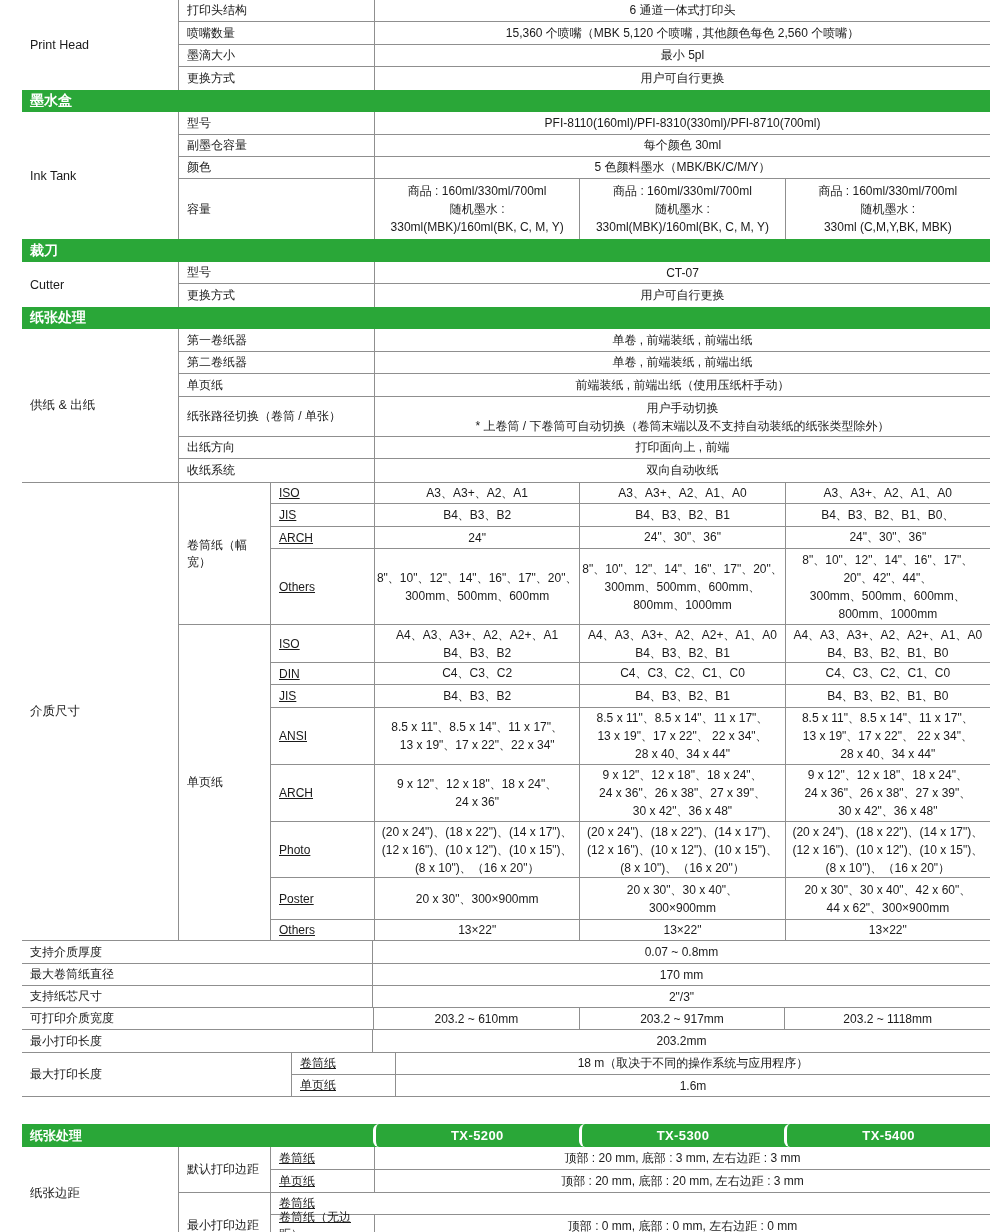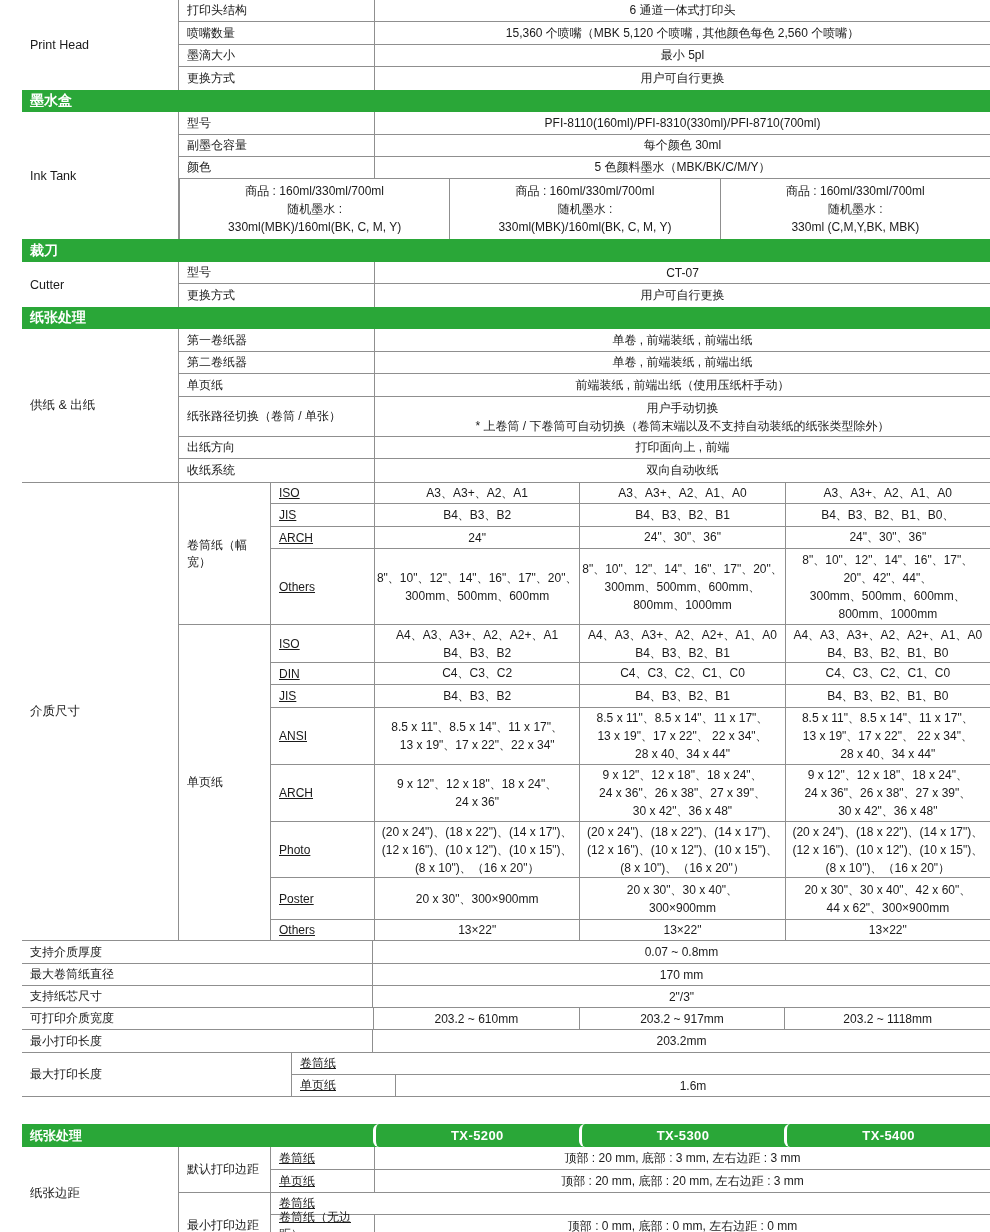--- a/index.html
+++ b/index.html
@@ -91,20 +91,21 @@
       </div>
       <div class="r h22 bb">
         <div class="k">副墨仓容量</div>
         <div class="v bl">每个颜色 30ml</div>
       </div>
       <div class="r h22 bb">
         <div class="k">颜色</div>
         <div class="v bl">5 色颜料墨水（MBK/BK/C/M/Y）</div>
       </div>
       <div class="r h60">
+        <div class="k">容量</div>
         <div class="d3 bl">
           <div class="dc pre">商品 : 160ml/330ml/700ml
 随机墨水 :
 330ml(MBK)/160ml(BK, C, M, Y)</div>
           <div class="dc pre">商品 : 160ml/330ml/700ml
 随机墨水 :
 330ml(MBK)/160ml(BK, C, M, Y)</div>
           <div class="dc pre">商品 : 160ml/330ml/700ml
 随机墨水 :
 330ml (C,M,Y,BK, MBK)</div>
@@ -324,20 +325,21 @@
   <div class="frow h23">
     <div class="fk">最小打印长度</div>
     <div class="fv">203.2mm</div>
   </div>
 
   <div class="sec2 h45">
     <div class="lab2">最大打印长度</div>
     <div class="rows2">
       <div class="r h22 bb">
         <div class="mk">卷筒纸</div>
+        <div class="v bl">18 m（取决于不同的操作系统与应用程序）</div>
       </div>
       <div class="r h21">
         <div class="mk">单页纸</div>
         <div class="v bl">1.6m</div>
       </div>
     </div>
   </div>
 
   <div class="gap27"></div>
 

